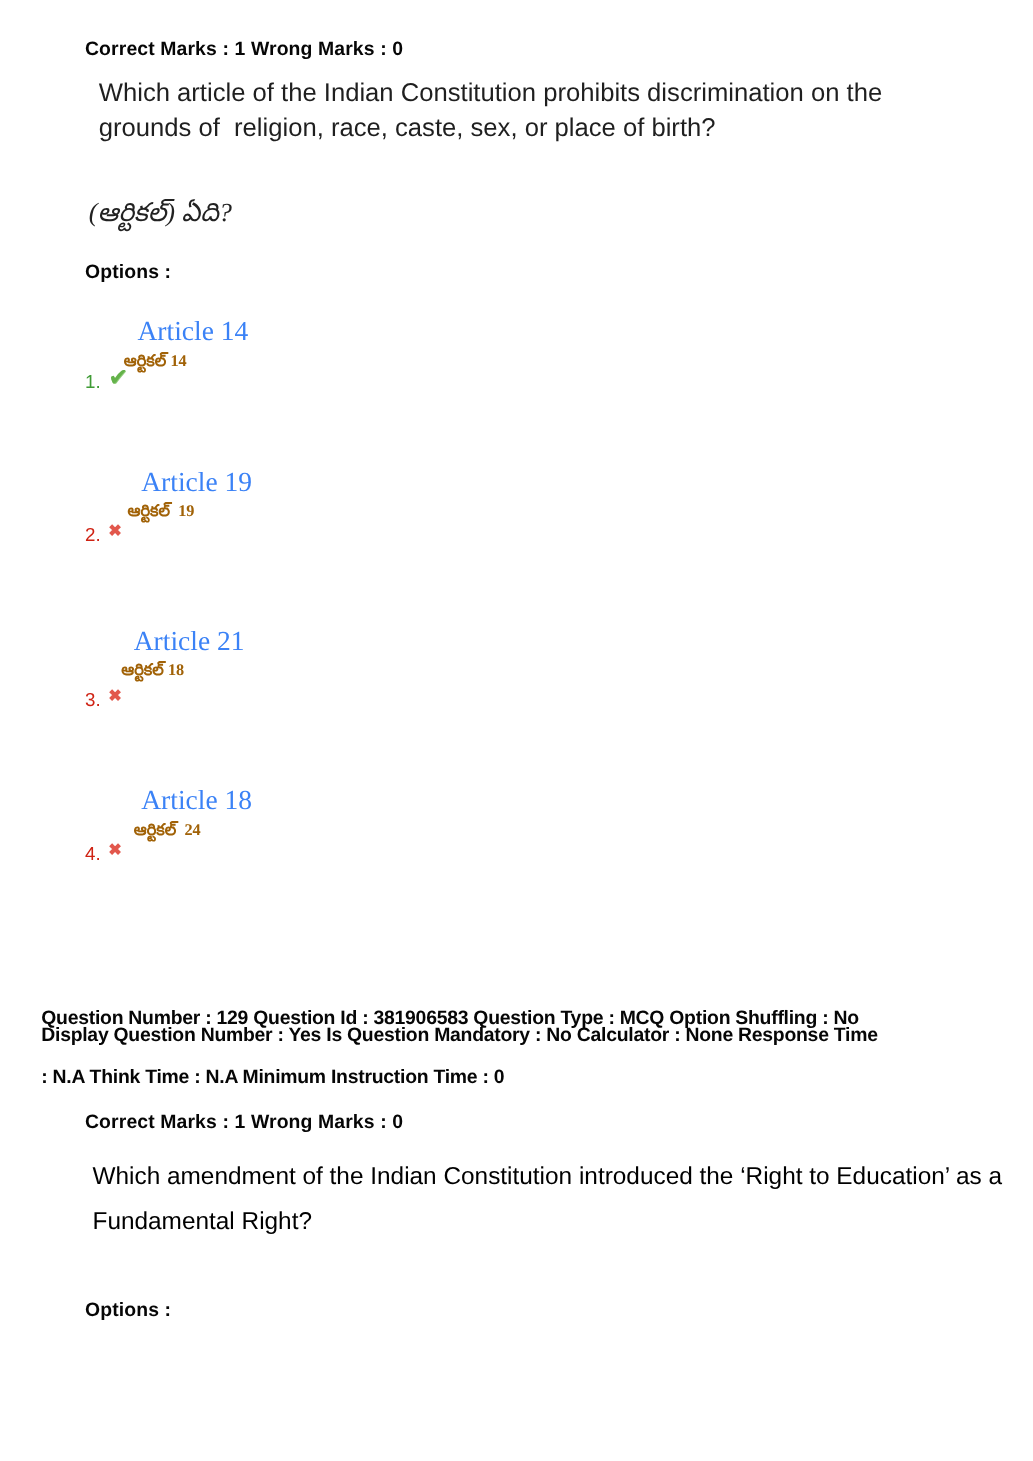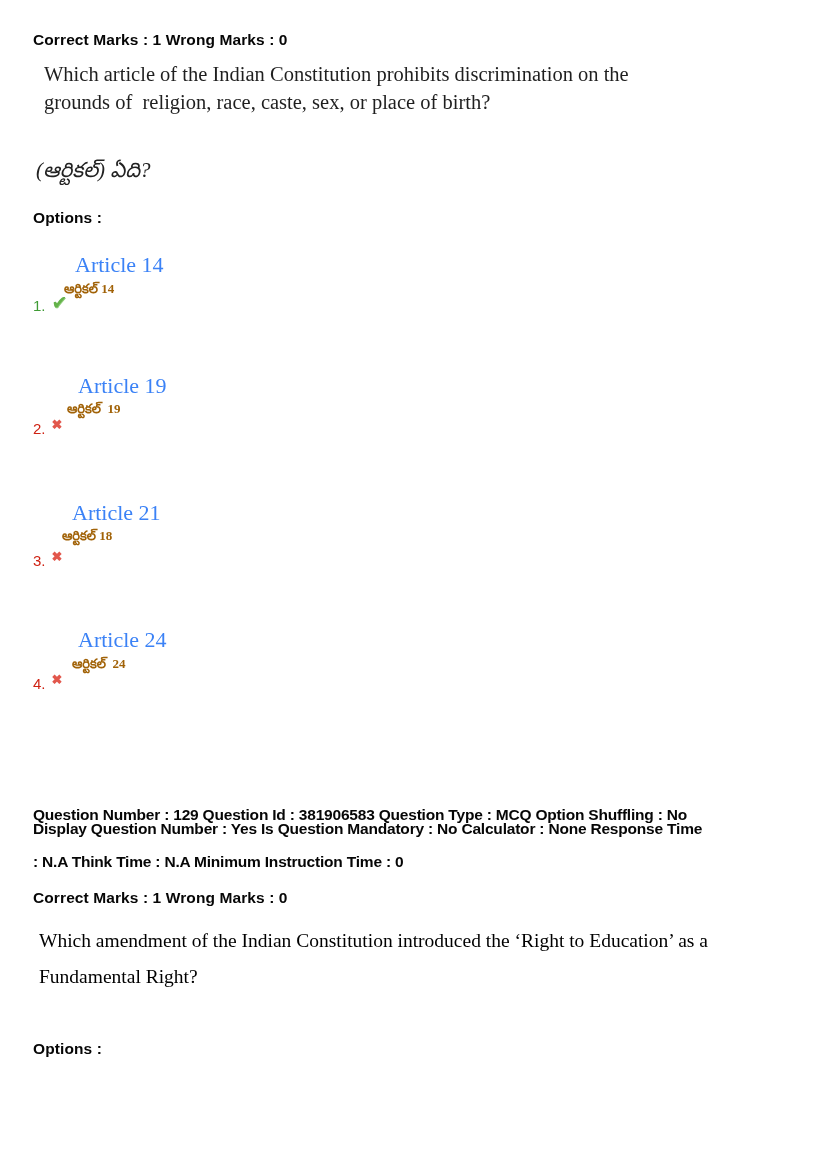--- a/index.html
+++ b/index.html
@@ -9,30 +9,30 @@
     background: #ffffff;
     font-family: "Liberation Sans", sans-serif;
     overflow: hidden;
   }
   .page {
     position: relative;
     width: 826px;
     height: 1169px;
     background: #ffffff;
   }
-  .abs { position: absolute; white-space: pre; }
+  .abs { position: absolute; white-space: pre; margin-left: 35px; }
   .bold-label {
     font-family: "Liberation Sans", sans-serif;
     font-weight: bold;
     font-size: 15.5px;
     color: #060606;
     letter-spacing: 0.1px;
   }
   .q-en {
-    font-family: Liberation Serif, serif;
+    font-family: Liberation Sans, sans-serif;
     font-size: 20.5px;
     color: #1f1f1f;
     white-space: pre;
   }
   .q-en.light { font-size: 19.5px; color: #000000; }
   .q-te {
     font-family: "Liberation Serif", serif;
     font-size: 19px;
     color: #222222;
     white-space: pre;
@@ -119,21 +119,21 @@
   <div>
     <div class="abs opt-en" style="left:72px; top:500px">Article 21</div>
     <div class="abs opt-te" style="left:62px; top:528px">ఆర్టికల్ 18</div>
     <div class="abs marker wrong" style="left:33px; top:552px">
       <span class="num">3.</span>
       <span class="icon-cross">✖</span>
     </div>
   </div>
 
   <div>
-    <div class="abs opt-en" style="left:78px; top:627px">Article 24</div>
+    <div class="abs opt-en" style="left:78px; top:627px">Article 18</div>
     <div class="abs opt-te" style="left:72px; top:656px">ఆర్టికల్  24</div>
     <div class="abs marker wrong" style="left:33px; top:675px">
       <span class="num">4.</span>
       <span class="icon-cross">✖</span>
     </div>
   </div>
 
   <div>
     <div class="meta-line" style="top:806px">Question Number : 129 Question Id : 381906583 Question Type : MCQ Option Shuffling : No</div>
     <div class="meta-line" style="top:820px">Display Question Number : Yes Is Question Mandatory : No Calculator : None Response Time</div>

